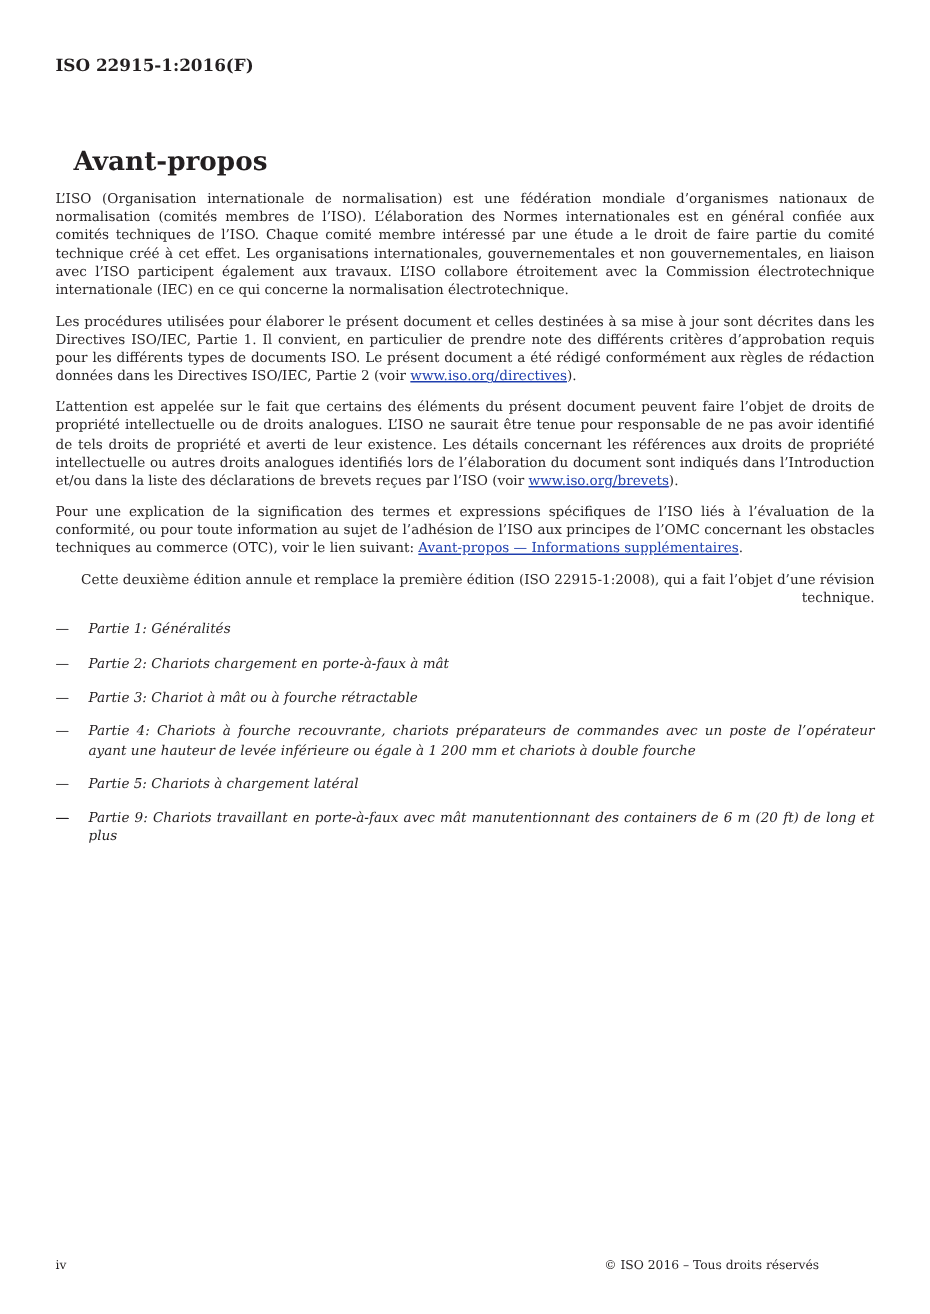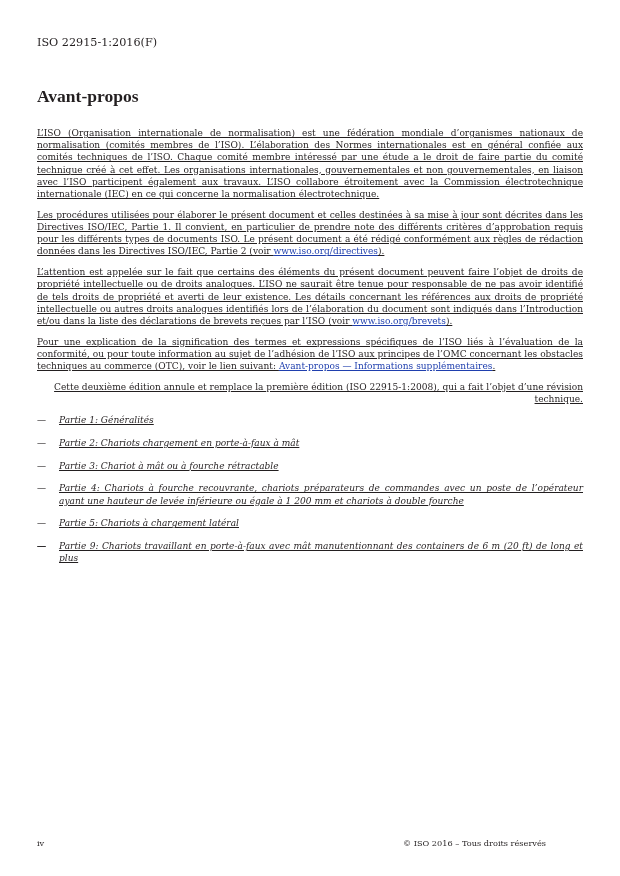--- a/index.html
+++ b/index.html
@@ -3,29 +3,29 @@
 <meta charset="utf-8">
 <style>
   html, body { margin: 0; padding: 0; background: #ffffff; }
   body {
     width: 620px; height: 876px; position: relative; overflow: hidden;
     font-family: "DejaVu Serif", "Liberation Serif", serif;
     color: #231f20;
   }
   .page-header {
     position: absolute; left: 37px; top: 36px;
-    font-weight: normal; font-size: 11.2px; letter-spacing: 0;
+    font-weight: bold; font-size: 11.2px; letter-spacing: 0;
   }
   .title {
-    position: absolute; left: 37px; top: 86px; margin: 0;
-    font-weight: bold; font-size: 17.5px; font-family: Liberation Serif, serif;
+    position: absolute; left: 37px; top: 86px; margin: 12px;
+    font-weight: bold; font-size: 17.5px;
   }
   .body {
     position: absolute; left: 37px; top: 127px; width: 546px;
-    font-size: 9.05px; line-height: 12.2px; text-decoration: underline;
+    font-size: 9.05px; line-height: 12.2px;
   }
   .body p { margin: 0 0 8.6px 0; text-align: justify; }
   .body p.nojust { text-align: right; }
   a.link { color: #1f3fae; text-decoration: underline; }
   em { font-style: italic; }
   ul.parts { list-style: none; margin: 8px 0 0 0; padding: 0; }
   ul.parts li {
     position: relative; padding-left: 22px; margin-bottom: 10.6px;
     font-style: italic; text-align: justify;
   }

